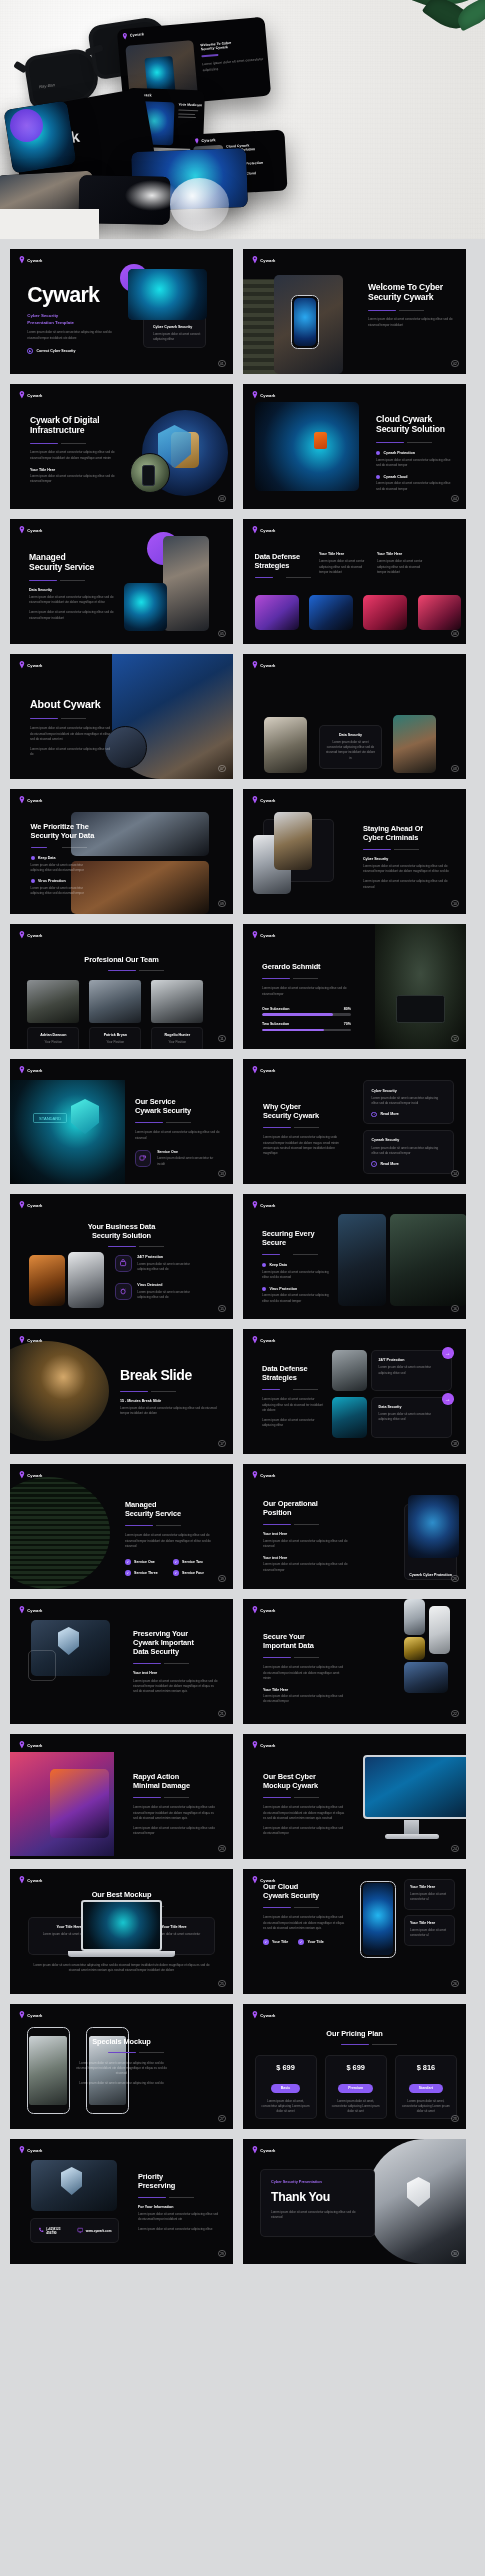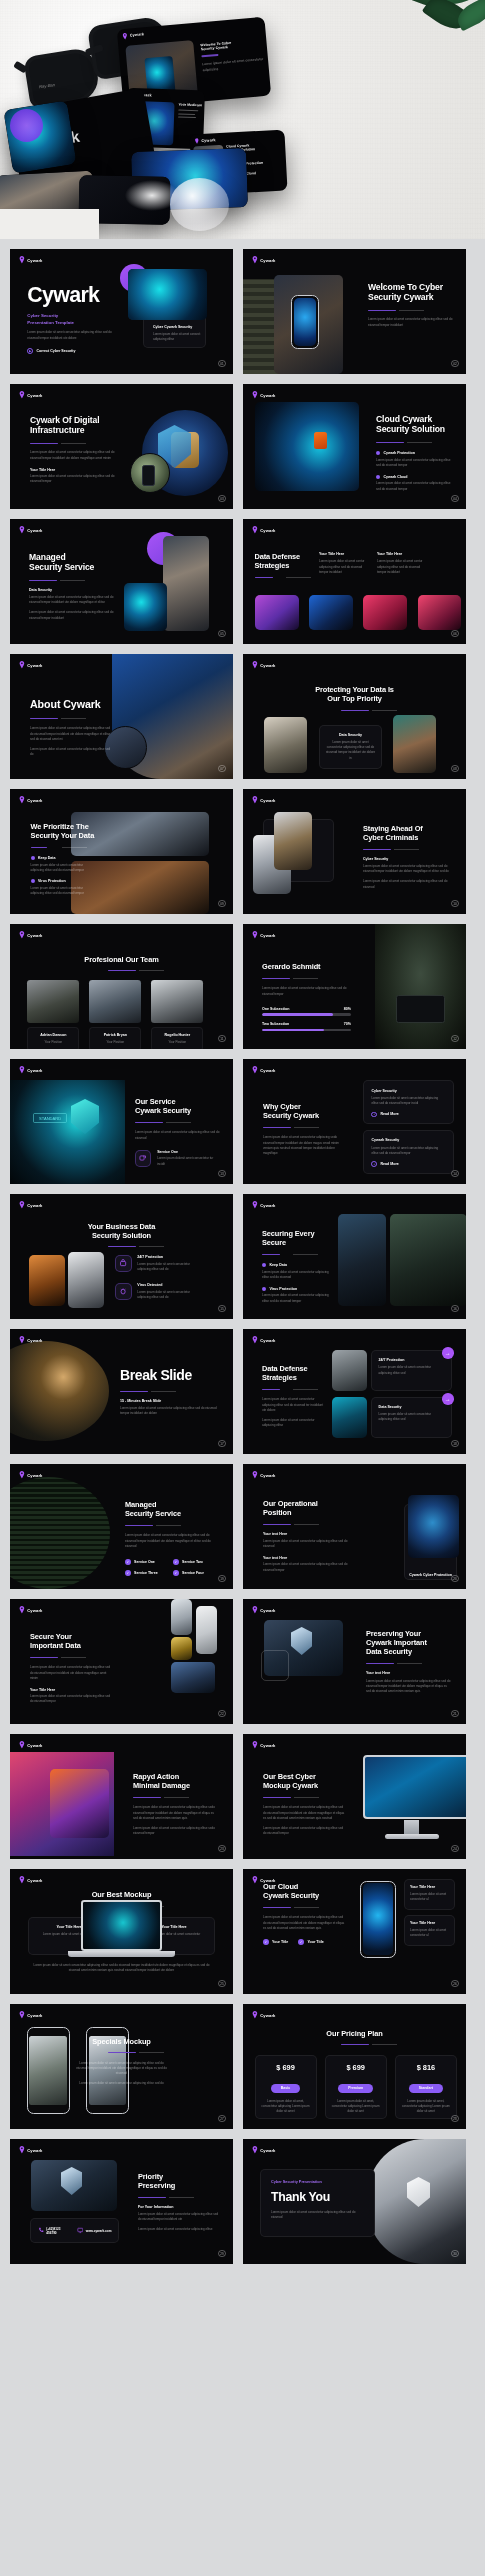--- a/index.html
+++ b/index.html
@@ -480,25 +480,20 @@
     </div>
 
     <div class="slide">
       <div class="logo">
         <svg width="5.8" height="7.4" viewBox="0 0 12 16">
           <path d="M6 0C3 0 1 2.2 1 5c0 3.3 5 11 5 11s5-7.7 5-11c0-2.8-2-5-5-5z" fill="#a855f7"></path>
             <circle cx="6" cy="5" r="1.8" fill="#08080a"></circle>
         </svg>
         <span class="tx">Cywark</span>
       </div>
-      <div style="position:absolute;left:0;right:0;top:31px;text-align:center;">
-        <div class="title t-sm">Protecting Your Data Is</div>
-        <div class="title t-sm">Our Top Priority</div>
-        <div class="accent ctr" style="margin:6.6px auto 0;"></div>
-      </div>
       <div class="imgbx" style="left:21.4px;top:63px;width:43px;height:56px;background:linear-gradient(160deg,#d6cfc2,#6f6a5c 55%,#2a2822);"></div>
       <div class="card-dk" style="position:absolute;left:76px;top:71px;width:63px;height:44px;">
         <div style="text-align:center;padding:6.6px 5px;">
           <div class="lbl">Data Security</div>
           <div class="body-t" style="margin-top:3.3px;">Lorem ipsum dolor sit amet consectetur adipiscing elitse sed do eiusmod tempor incididunt ute dolore in</div>
         </div>
       </div>
       <div class="imgbx" style="left:150px;top:61px;width:43px;height:58px;background:linear-gradient(160deg,#2e7a74,#8a6648 50%,#1c1a16);"></div>
       <div class="pg">08</div>
     </div>
@@ -903,59 +898,59 @@
   <div class="row">
 
     <div class="slide">
       <div class="logo">
         <svg width="5.8" height="7.4" viewBox="0 0 12 16">
           <path d="M6 0C3 0 1 2.2 1 5c0 3.3 5 11 5 11s5-7.7 5-11c0-2.8-2-5-5-5z" fill="#a855f7"></path>
             <circle cx="6" cy="5" r="1.8" fill="#08080a"></circle>
         </svg>
         <span class="tx">Cywark</span>
       </div>
-      <div class="imgbx" style="left:161px;top:0;width:21.4px;height:36px;background:linear-gradient(160deg,#dfe4e8,#9aa2aa 55%,#4a5159);"></div>
-      <div class="imgbx" style="left:186px;top:6.6px;width:21.4px;height:48px;background:linear-gradient(160deg,#f1f2f3,#c3c7cb 55%,#7d8287);"></div>
-      <div class="imgbx" style="left:161px;top:38px;width:21.4px;height:23px;background:linear-gradient(160deg,#e7c860,#8a6d16 55%,#2c2307);"></div>
-      <div class="imgbx" style="left:161px;top:63px;width:44px;height:31px;background:linear-gradient(160deg,#4b6fa0,#1e2e46 60%,#080d14);"></div>
-      <div style="position:absolute;left:123px;top:33px;width:31px;height:49px;"></div>
-      <div style="position:absolute;left:20px;top:33px;width:82px;">
-        <div class="title t-sm">Secure Your</div>
-        <div class="title t-sm">Important Data</div>
-        <div class="accent" style="margin-top:6.6px;"></div>
-        <div class="body-t" style="margin-top:7.4px;">Lorem ipsum dolor sit amet consectetur adipiscing elitse sed do eiusmod tempor incididunt ute dolore magnifique amet minim</div>
-        <div class="lbl" style="margin-top:6.6px;">Your Title Here</div>
-        <div class="body-t" style="margin-top:2.5px;">Lorem ipsum dolor sit amet consectetur adipiscing elitse sed do eiusmod tempor</div>
-      </div>
-      <div class="pg">22</div>
-    </div>
-
-    <div class="slide">
-      <div class="logo">
-        <svg width="5.8" height="7.4" viewBox="0 0 12 16">
-          <path d="M6 0C3 0 1 2.2 1 5c0 3.3 5 11 5 11s5-7.7 5-11c0-2.8-2-5-5-5z" fill="#a855f7"></path>
-            <circle cx="6" cy="5" r="1.8" fill="#08080a"></circle>
-        </svg>
-        <span class="tx">Cywark</span>
-      </div>
       <div class="imgbx" style="left:21.4px;top:21.4px;width:79px;height:56px;background:linear-gradient(150deg,#35465c,#1a2736 50%,#0a1018);"></div>
       <div style="position:absolute;left:48px;top:28px;width:21.4px;height:28px;
                   background:linear-gradient(150deg,rgba(220,240,255,.95),rgba(120,180,230,.5));
                   clip-path:polygon(50% 0,100% 20%,100% 68%,50% 100%,0 68%,0 20%);"></div>
       <div style="position:absolute;left:18px;top:51px;width:28px;height:31px;
                   border:0.5px solid rgba(255,255,255,.18);border-radius:5px;"></div>
       <div style="position:absolute;left:123px;top:30px;width:86px;">
         <div class="title t-sm">Preserving Your</div>
         <div class="title t-sm">Cywark Important</div>
         <div class="title t-sm">Data Security</div>
         <div class="accent" style="margin-top:6.6px;"></div>
         <div class="lbl" style="margin-top:7.4px;">Your text Here</div>
         <div class="body-t" style="margin-top:3.3px;">Lorem ipsum dolor sit amet consectetur adipiscing elitse sed do eiusmod tempor incididunt ute dolore magnifique et eliqua es sed do eiusmod amet minim veniam quis</div>
       </div>
       <div class="pg">21</div>
+    </div>
+
+    <div class="slide">
+      <div class="logo">
+        <svg width="5.8" height="7.4" viewBox="0 0 12 16">
+          <path d="M6 0C3 0 1 2.2 1 5c0 3.3 5 11 5 11s5-7.7 5-11c0-2.8-2-5-5-5z" fill="#a855f7"></path>
+            <circle cx="6" cy="5" r="1.8" fill="#08080a"></circle>
+        </svg>
+        <span class="tx">Cywark</span>
+      </div>
+      <div class="imgbx" style="left:161px;top:0;width:21.4px;height:36px;background:linear-gradient(160deg,#dfe4e8,#9aa2aa 55%,#4a5159);"></div>
+      <div class="imgbx" style="left:186px;top:6.6px;width:21.4px;height:48px;background:linear-gradient(160deg,#f1f2f3,#c3c7cb 55%,#7d8287);"></div>
+      <div class="imgbx" style="left:161px;top:38px;width:21.4px;height:23px;background:linear-gradient(160deg,#e7c860,#8a6d16 55%,#2c2307);"></div>
+      <div class="imgbx" style="left:161px;top:63px;width:44px;height:31px;background:linear-gradient(160deg,#4b6fa0,#1e2e46 60%,#080d14);"></div>
+      <div style="position:absolute;left:123px;top:33px;width:31px;height:49px;"></div>
+      <div style="position:absolute;left:20px;top:33px;width:82px;">
+        <div class="title t-sm">Secure Your</div>
+        <div class="title t-sm">Important Data</div>
+        <div class="accent" style="margin-top:6.6px;"></div>
+        <div class="body-t" style="margin-top:7.4px;">Lorem ipsum dolor sit amet consectetur adipiscing elitse sed do eiusmod tempor incididunt ute dolore magnifique amet minim</div>
+        <div class="lbl" style="margin-top:6.6px;">Your Title Here</div>
+        <div class="body-t" style="margin-top:2.5px;">Lorem ipsum dolor sit amet consectetur adipiscing elitse sed do eiusmod tempor</div>
+      </div>
+      <div class="pg">22</div>
     </div>
   </div>
 
   <div class="row">
 
     <div class="slide">
       <div class="logo">
         <svg width="5.8" height="7.4" viewBox="0 0 12 16">
           <path d="M6 0C3 0 1 2.2 1 5c0 3.3 5 11 5 11s5-7.7 5-11c0-2.8-2-5-5-5z" fill="#a855f7"></path>
             <circle cx="6" cy="5" r="1.8" fill="#08080a"></circle>

